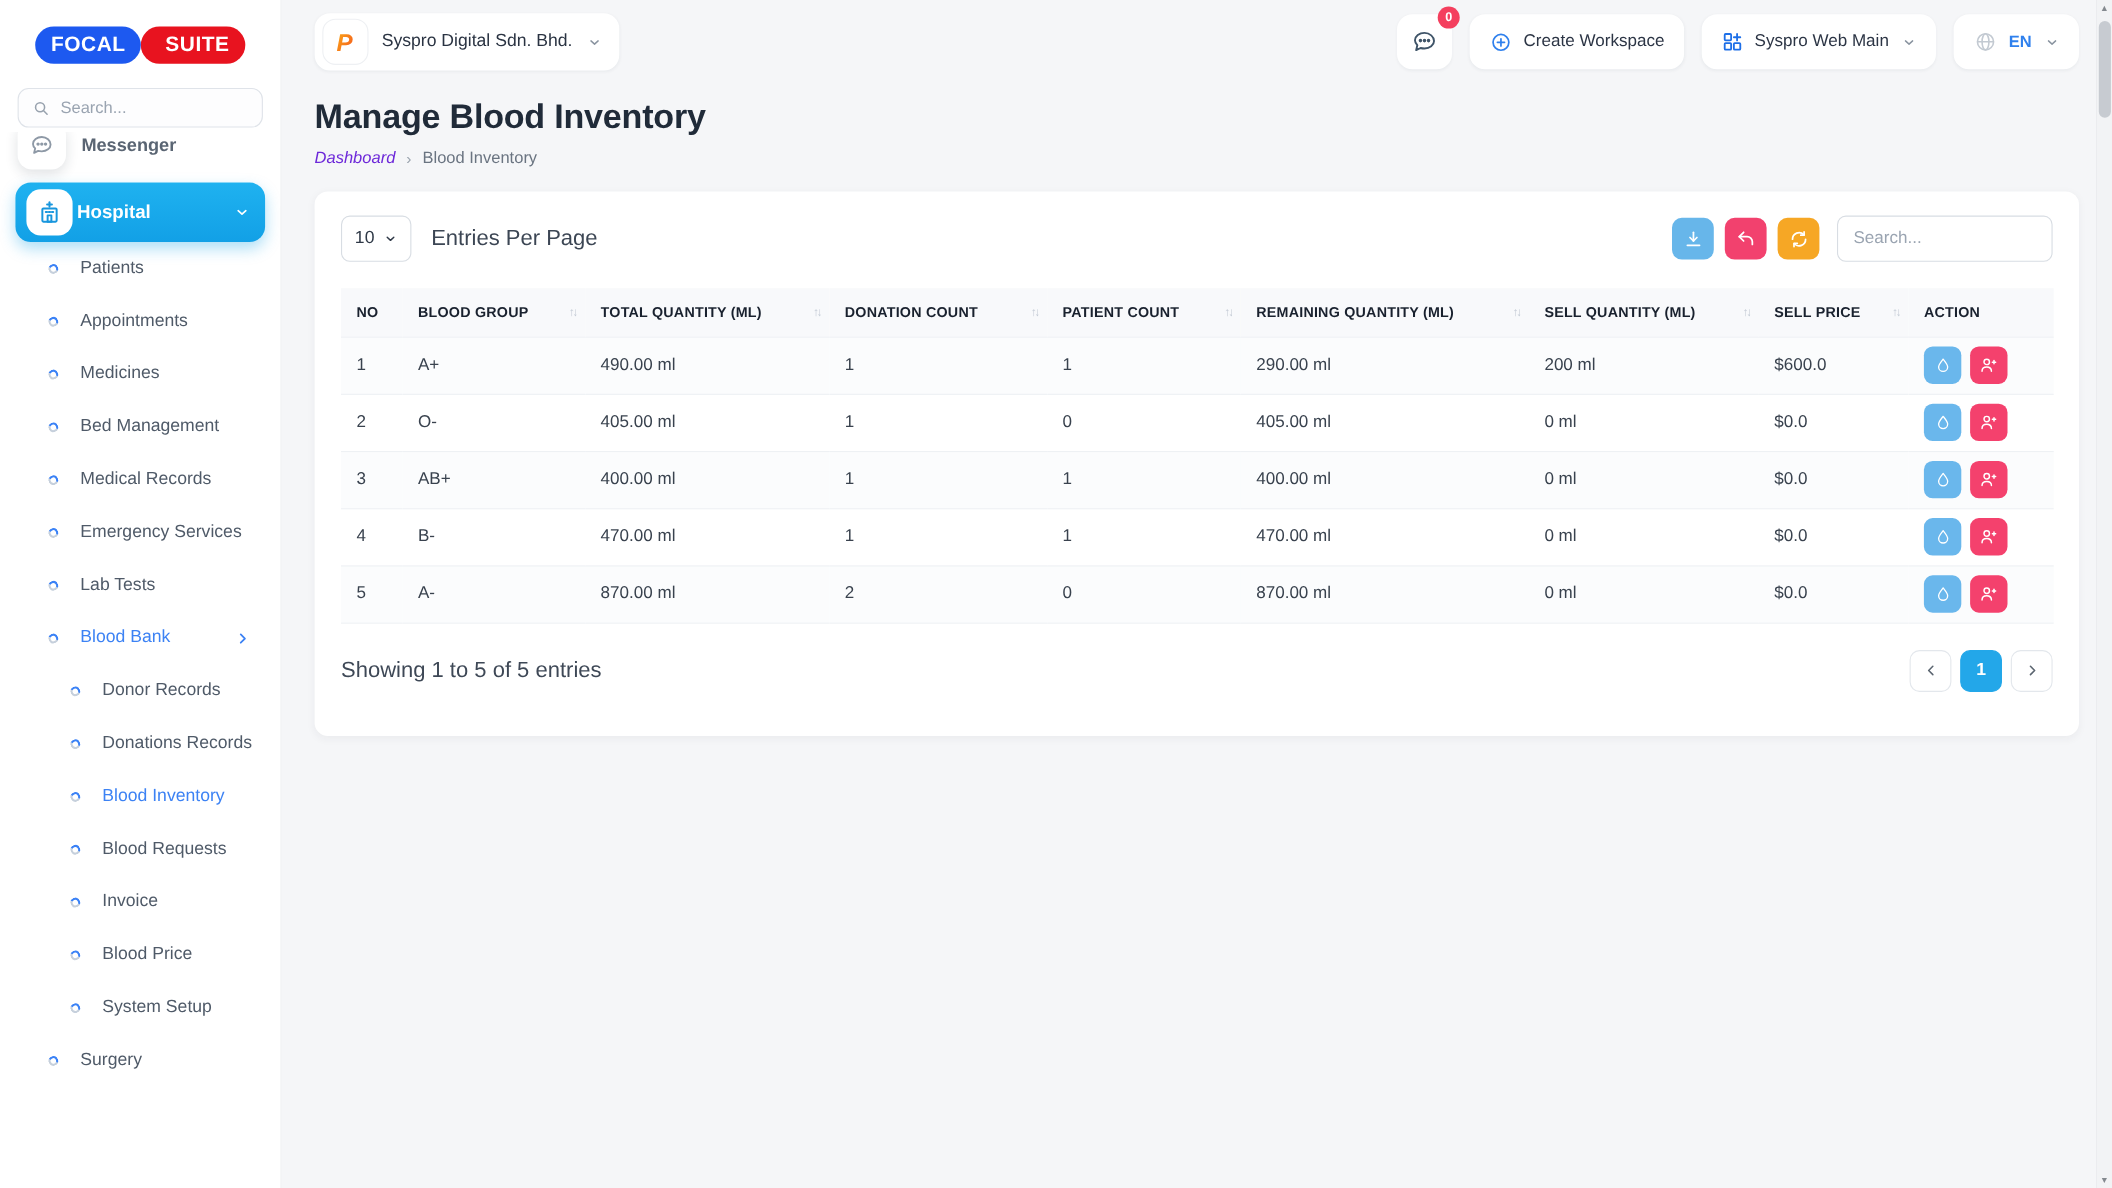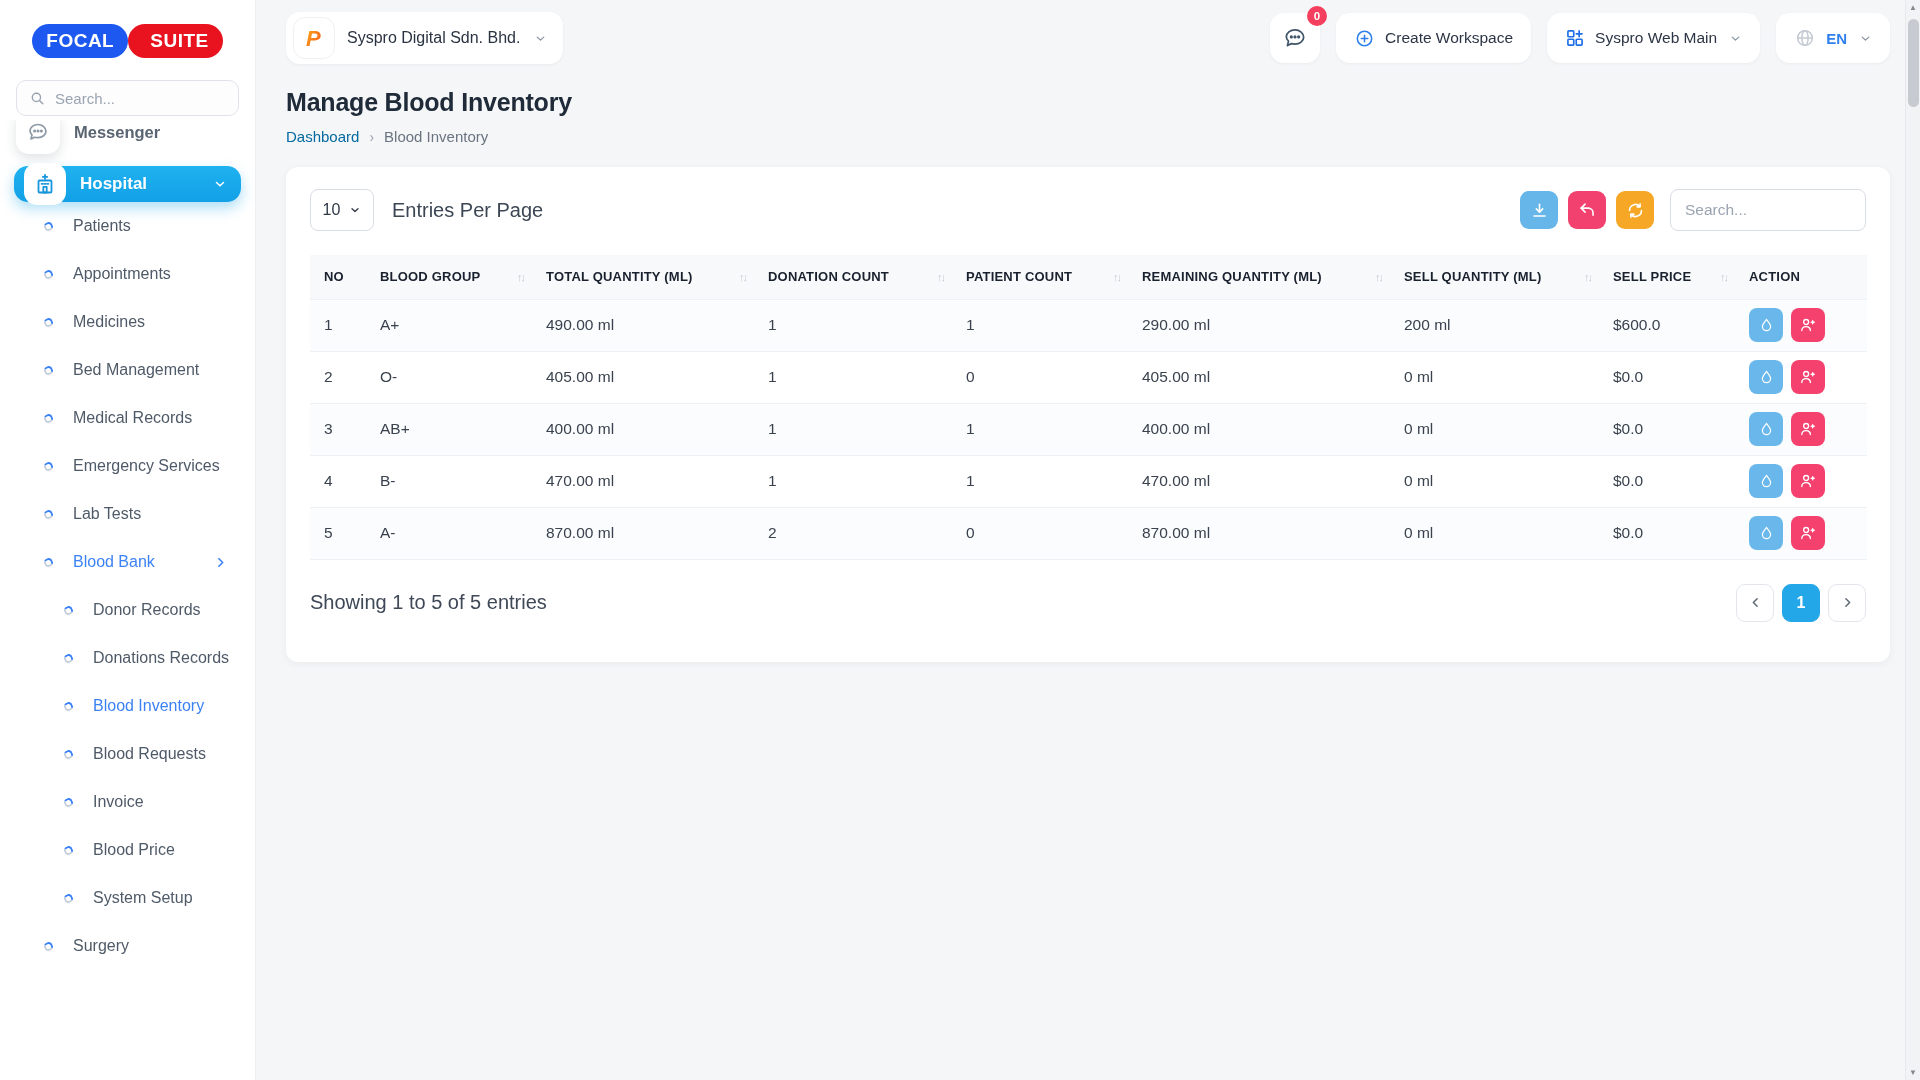--- a/index.html
+++ b/index.html
@@ -12,21 +12,21 @@
   .logo-pill { font-weight:700; font-size:19px; color:#fff; padding:6px 14px; letter-spacing:.5px; border-radius:18px; }
   .logo-focal { background:#1d59f0; position:relative; z-index:2; }
   .logo-suite { background:#e8131f; margin-left:-14px; padding-left:22px; z-index:1; }
   .search-box { margin:22px 16px 0; height:36px; border:1px solid #dfe3e9; border-radius:10px; background:#fdfdfe; display:flex; align-items:center; gap:9px; padding:0 12px; }
   .search-box input { border:0; outline:0; flex:1; font-size:15px; color:#55616e; background:transparent; font-family:"Liberation Sans",sans-serif; }
   .search-box input::placeholder { color:#9aa4b1; }
   .menu { margin-top:4px; overflow:hidden; height:1018px; }
   .msg-item { display:flex; align-items:center; gap:14px; padding:0 16px; height:48px; margin-top:-12px; cursor:pointer; }
   .icon-box { width:44px; height:44px; border-radius:13px; background:#fff; box-shadow:0 4px 12px rgba(30,40,60,.14); display:flex; align-items:center; justify-content:center; flex:none; }
   .msg-label { font-size:16.5px; font-weight:700; color:#5a6573; }
-  .hospital { margin:10px 14px 0; height:36px; border-radius:14px; background:linear-gradient(180deg,#1fb2f0,#12a0e6); display:flex; align-items:center; gap:14px; padding:0 14px 0 10px; box-shadow:0 6px 14px rgba(18,160,230,.35); cursor:pointer; }
+  .hospital { margin:10px 14px 0; height:54px; border-radius:14px; background:linear-gradient(180deg,#1fb2f0,#12a0e6); display:flex; align-items:center; gap:4px; padding:0 14px 0 10px; box-shadow:0 6px 14px rgba(18,160,230,.35); cursor:pointer; }
   .hospital .icon-box { width:42px; height:42px; box-shadow:none; }
   .hospital-label { color:#fff; font-weight:700; font-size:17px; flex:1; }
   .mi { display:flex; align-items:center; height:48px; padding-left:44px; color:#4f5a68; font-size:16px; cursor:pointer; }
   .mi-sub { padding-left:64px; }
   .bullet { width:9px; height:9px; border:2px solid #3b82f6; border-bottom-color:#c6d0dc; border-left-color:#c6d0dc; border-radius:50%; transform:rotate(-25deg); margin-right:20px; flex:none; }
   .mi-blue .mi-label, .mi-active .mi-label { color:#3c82f4; }
   .bb-chev { margin-left:auto; margin-right:28px; display:flex; }
 
   
   .scrollbar { position:fixed; right:0; top:0; width:15px; height:1080px; background:#f2f3f5; border-left:1px solid #e6e8eb; z-index:50; }
@@ -41,23 +41,23 @@
   .company { padding:5px 16px 5px 7px; gap:12px; height:52px; }
   .company-logo { width:42px; height:42px; border-radius:12px; border:1px solid #eef0f3; display:flex; align-items:center; justify-content:center; background:#fff; }
   .company-name { font-size:16px; font-weight:500; color:#2a3342; }
   .chev { display:flex; margin-left:2px; }
   .right-group { display:flex; align-items:center; gap:16px; }
   .icon-btn { width:50px; height:50px; border-radius:14px; position:relative; background:#fff; box-shadow:0 1px 3px rgba(25,35,55,.05); display:flex; align-items:center; justify-content:center; cursor:pointer; }
   .badge { position:absolute; top:-7px; right:-7px; background:#f43f5e; color:#fff; font-size:11.5px; font-weight:700; min-width:20px; height:20px; border-radius:10px; display:flex; align-items:center; justify-content:center; padding:0 5px; }
   .btn-pill { height:50px; padding:0 18px; gap:10px; font-size:15.5px; color:#2c3545; }
   .lang-label { color:#2f80ed; font-weight:600; font-size:15px; }
 
-  .page-title { margin:24px 30px 0; font-size:25px; font-weight:700; color:#202b39; letter-spacing:-.2px; }
+  .page-title { margin:24px 30px 0; font-size:31px; font-weight:700; color:#202b39; letter-spacing:-.2px; }
   .breadcrumb { margin:11px 30px 0; display:flex; gap:10px; font-size:15px; align-items:center; }
-  .bc-link { color:#0369a1; cursor:pointer; }
+  .bc-link { color:#6d28d9; cursor:pointer;font-style:italic; }
   .bc-sep { color:#9aa3ae; font-size:14px; }
   .bc-cur { color:#6a7481; }
 
   
   .card { margin:22px 30px 0; background:#fff; border-radius:12px; box-shadow:0 2px 8px rgba(30,40,60,.05); padding-bottom:16px; }
   .toolbar { display:flex; align-items:center; padding:22px 24px 24px; }
   .select { width:64px; height:42px; border:1px solid #d8dde3; border-radius:8px; display:flex; align-items:center; justify-content:center; gap:9px; font-size:16px; color:#2f3947; background:#fff; cursor:pointer; }
   .entries-label { margin-left:18px; font-size:20px; color:#3c4654; }
   .toolbar-right { margin-left:auto; display:flex; align-items:center; }
   .sq-btn { width:38px; height:38px; border-radius:9px; display:flex; align-items:center; justify-content:center; border:none; cursor:pointer; margin-left:10px; }

